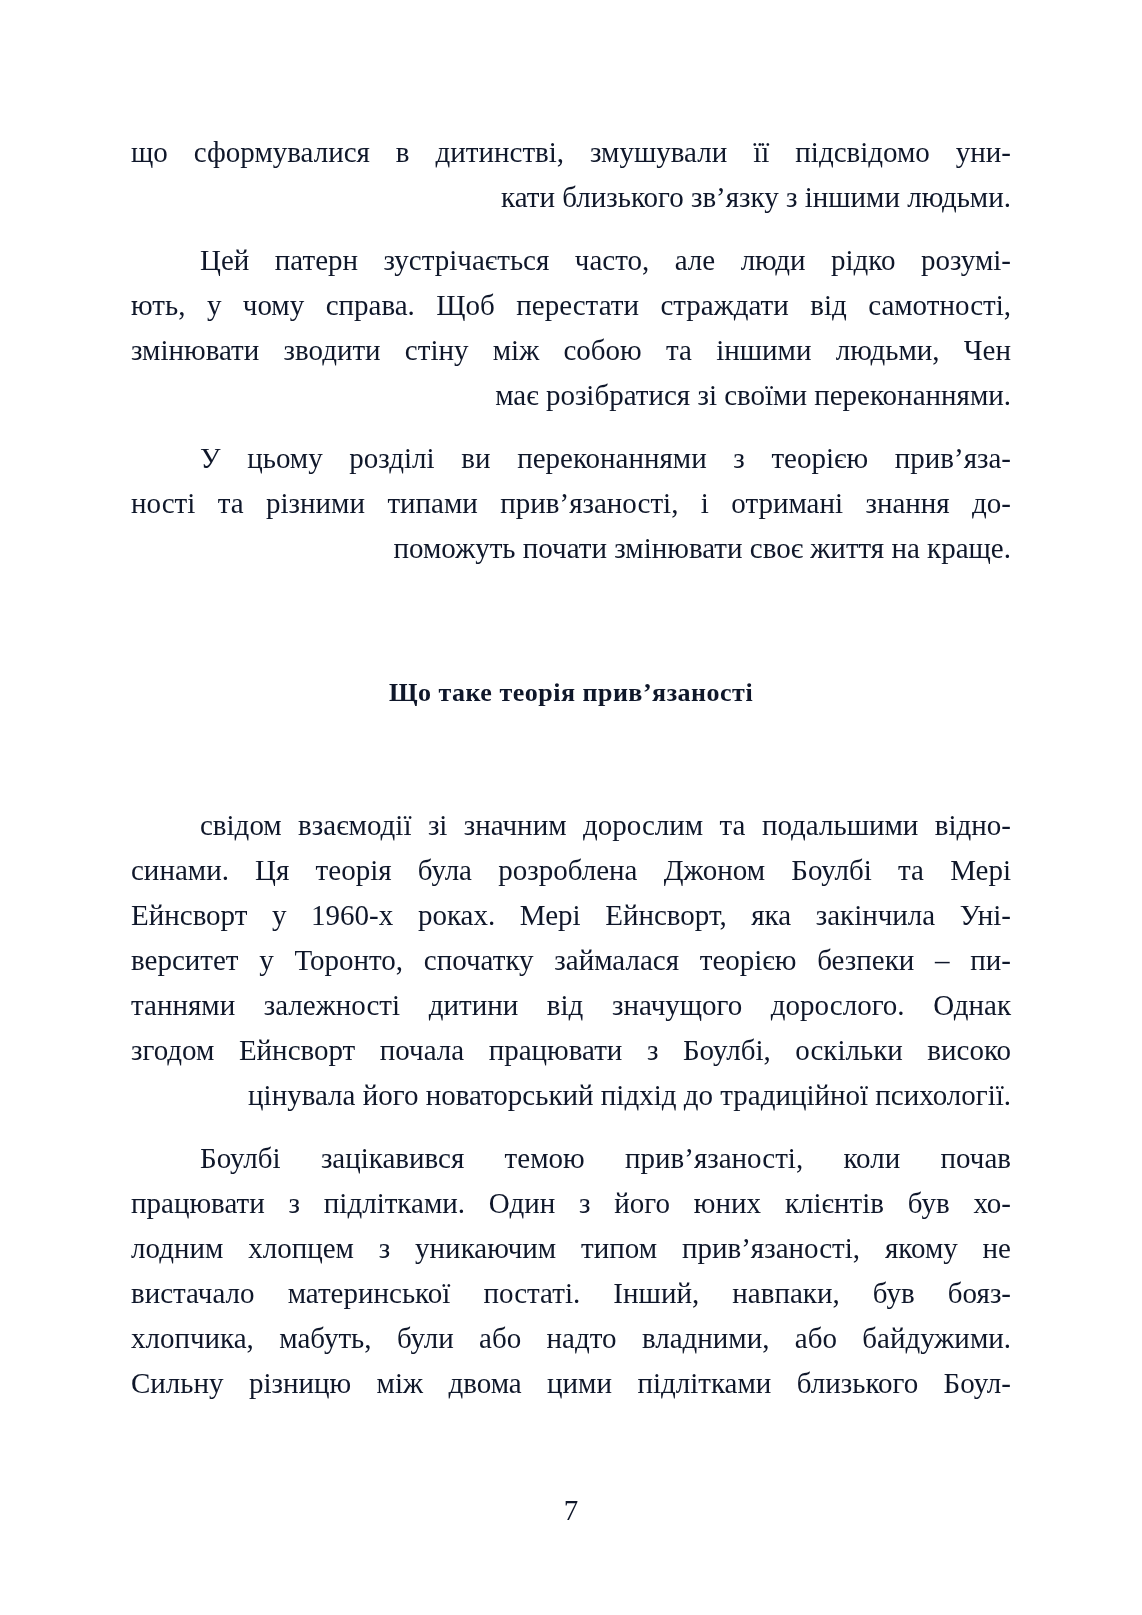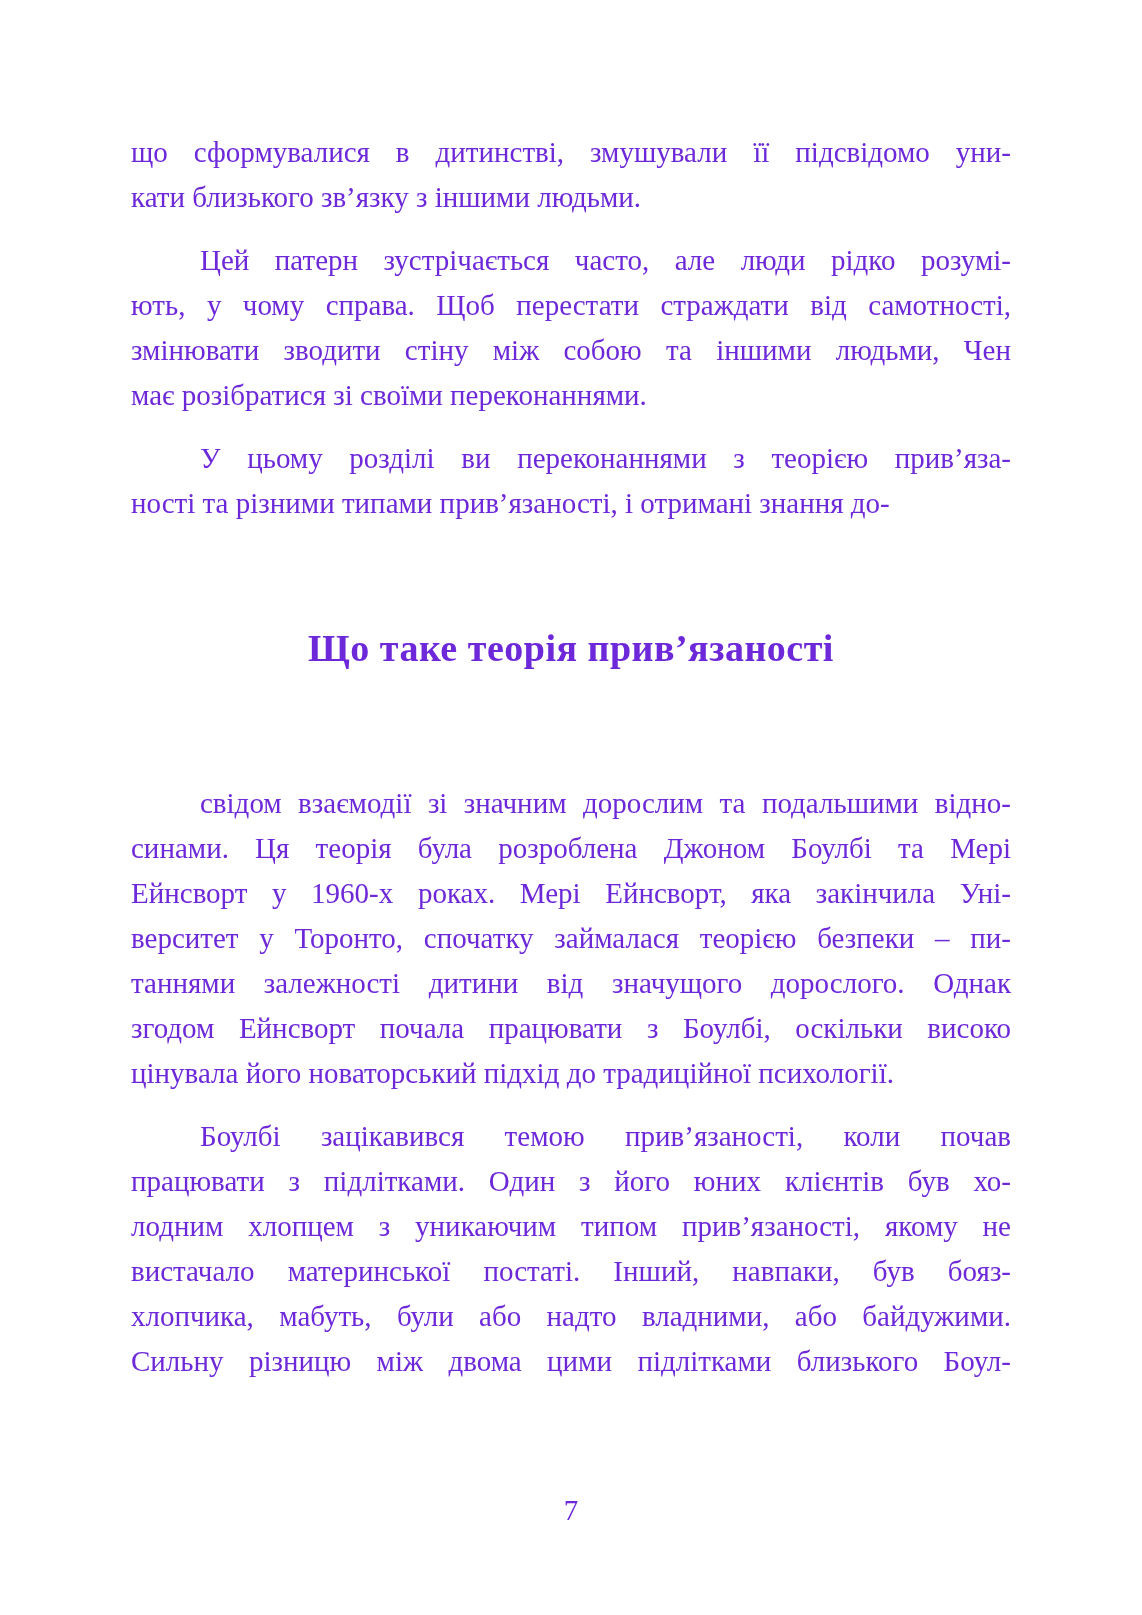--- a/index.html
+++ b/index.html
@@ -5,54 +5,54 @@
   html, body {
     margin: 0;
     padding: 0;
     background: #ffffff;
   }
   .page {
     position: relative;
     width: 1142px;
     height: 1615px;
     background: #ffffff;
-    color: #6d28d9;
+    color: #0f172a;
     font-family: "Liberation Serif", "DejaVu Serif", serif;
     overflow: hidden;
     box-sizing: border-box;
   }
   .text-block {
     position: absolute;
     top: 130px;
     left: 131px;
     right: 131px;
   }
   .para {
     font-size: 29px;
     line-height: 45px;
     margin: 0 0 17px 0;
   }
   
   .para .line {
-    text-align: left;
+    text-align: right;
   }
   .para .line:not(:last-child),
   .para.continues .line {
     text-align: justify;
     text-align-last: justify;
   }
   .para.indented .line:first-child {
     text-indent: 69px;
     margin-top: 18px;
   }
   .heading {
-    font-size: 38px;
+    font-size: 26px;
     font-weight: bold;
     text-align: center;
-    margin: 98px 0 109px 0;
+    margin: 98px 0 86px 0;
     line-height: 48px;
     letter-spacing: 0.5px;
   }
   .page-number {
     position: absolute;
     bottom: 88px;
     left: 0;
     width: 100%;
     text-align: center;
     font-size: 29px;
@@ -72,20 +72,21 @@
     <div class="para indented">
       <div class="line">Цей патерн зустрічається часто, але люди рідко розумі-</div>
       <div class="line">ють, у чому справа. Щоб перестати страждати від самотності,</div>
       <div class="line">змінювати зводити стіну між собою та іншими людьми, Чен</div>
       <div class="line">має розібратися зі своїми переконаннями.</div>
     </div>
 
     <div class="para indented">
       <div class="line">У цьому розділі ви переконаннями з теорією прив’яза-</div>
       <div class="line">ності та різними типами прив’язаності, і отримані знання до-</div>
+      <div class="line">поможуть почати змінювати своє життя на краще.</div>
     </div>
 
     <h1 class="heading">Що таке теорія прив’язаності</h1>
 
     <div class="para indented">
       <div class="line">свідом взаємодії зі значним дорослим та подальшими відно-</div>
       <div class="line">синами. Ця теорія була розроблена Джоном Боулбі та Мері</div>
       <div class="line">Ейнсворт у 1960-х роках. Мері Ейнсворт, яка закінчила Уні-</div>
       <div class="line">верситет у Торонто, спочатку займалася теорією безпеки – пи-</div>
       <div class="line">таннями залежності дитини від значущого дорослого. Однак</div>

